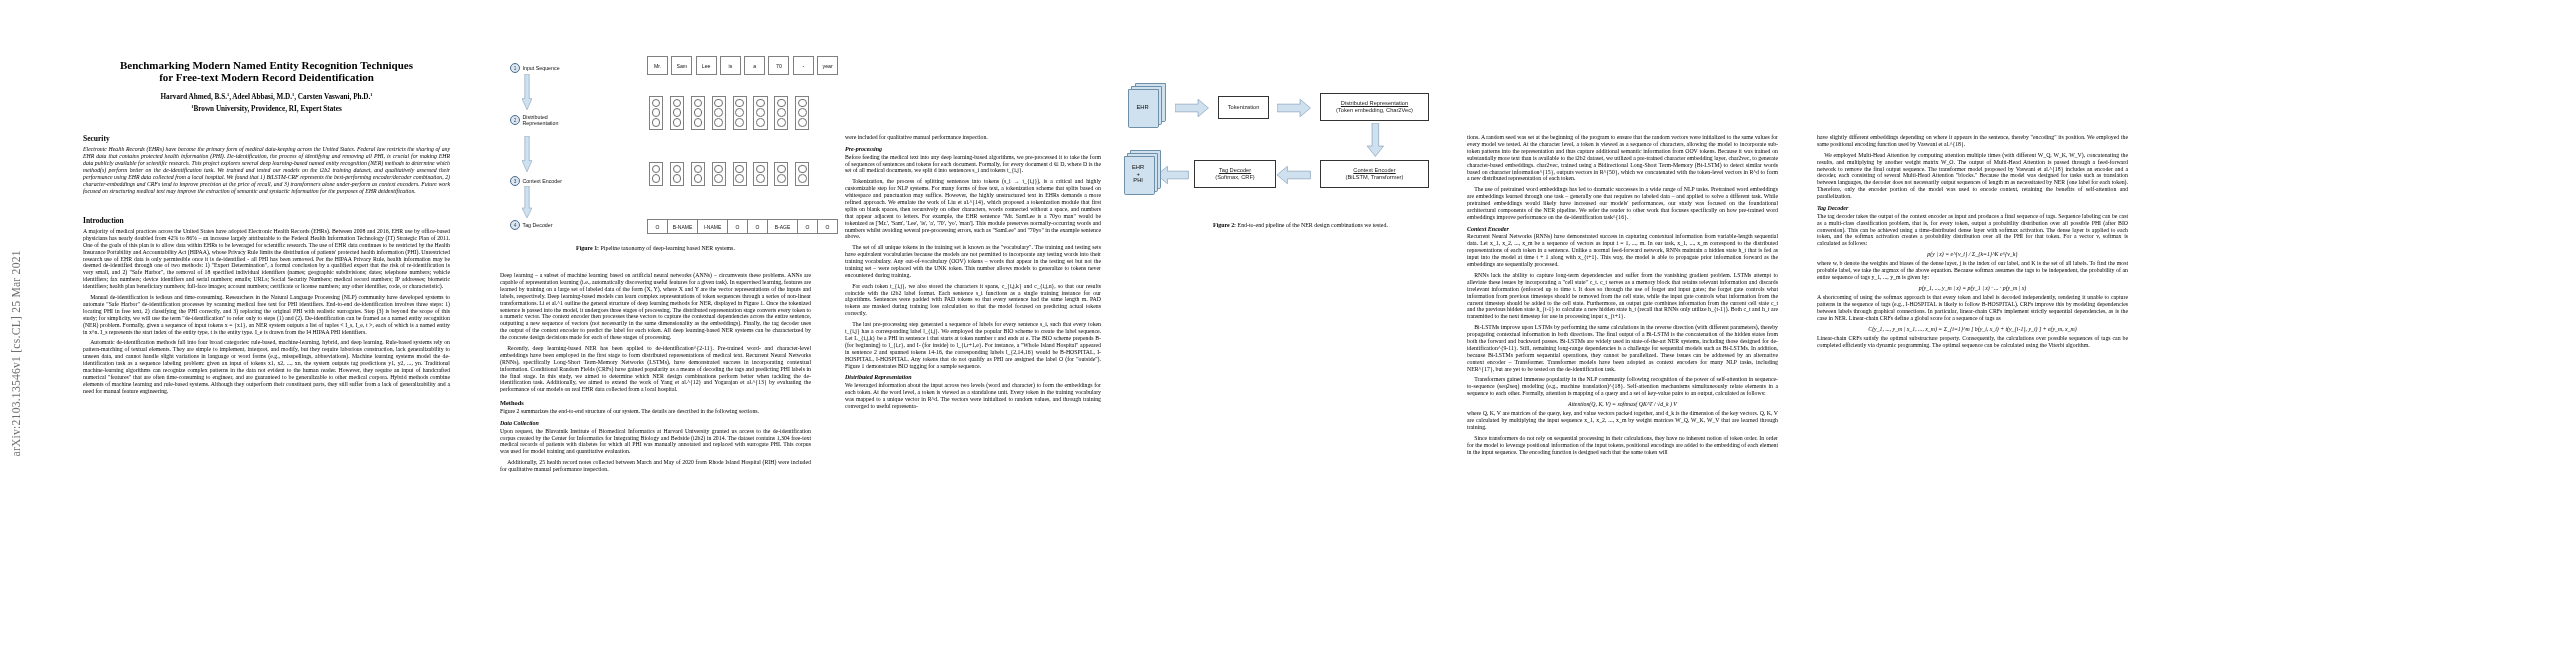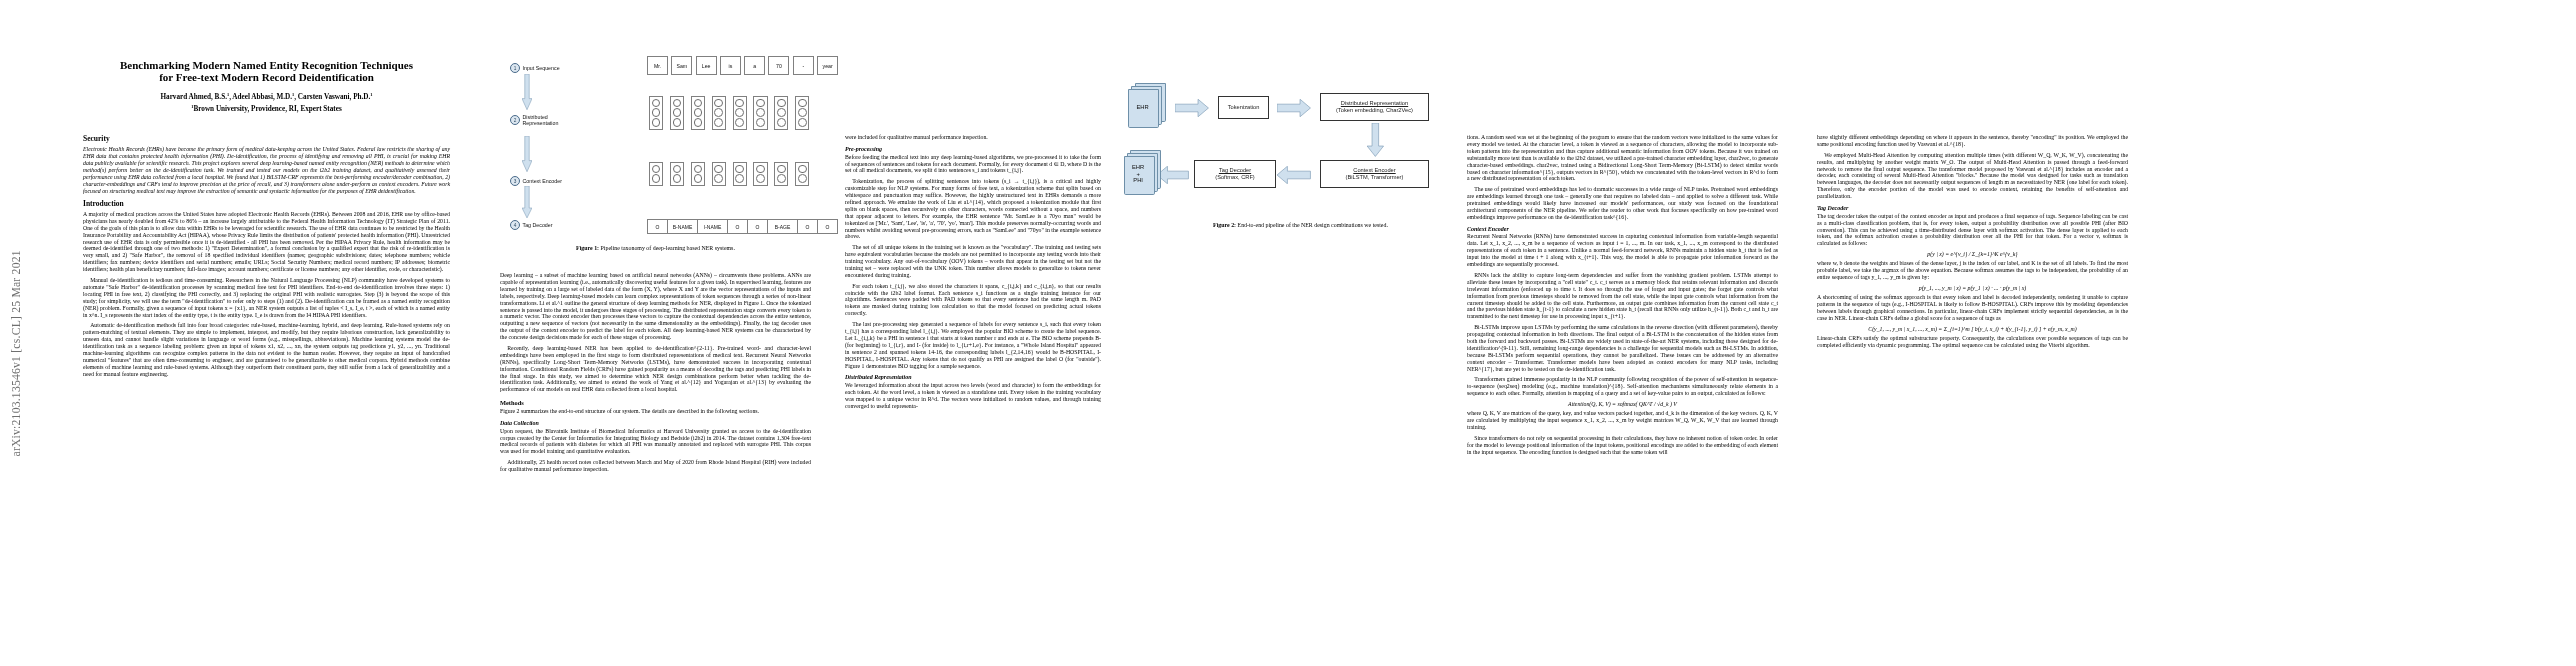--- a/index.html
+++ b/index.html
@@ -124,21 +124,21 @@
     </div>
     <div class="affil">
       <span class="sup">1</span><span>Brown University, Providence, RI, Expert States</span>
     </div>
   </div>
 
   <div class="col" style="left:83px;top:134px;width:367px;">
     <div class="h1">Security</div>
     <p class="p it">Electronic Health Records (EHRs) have become the primary form of medical data-keeping across the United States. Federal law restricts the sharing of any EHR data that contains protected health information (PHI). De-identification, the process of identifying and removing all PHI, is crucial for making EHR data publicly available for scientific research. This project explores several deep learning-based named entity recognition (NER) methods to determine which method(s) perform better on the de-identification task. We trained and tested our models on the i2b2 training dataset, and qualitatively assessed their performance using EHR data collected from a local hospital. We found that 1) BiLSTM-CRF represents the best-performing encoder/decoder combination, 2) character-embeddings and CRFs tend to improve precision at the price of recall, and 3) transformers alone under-perform as context encoders. Future work focused on structuring medical text may improve the extraction of semantic and syntactic information for the purposes of EHR deidentification.</p>
 
-    <div class="h1" style="margin-top:4px;">Introduction</div>
+    <div class="h1" style="margin-top:21px;">Introduction</div>
     <p class="p">A majority of medical practices across the United States have adopted Electronic Health Records (EHRs). Between 2008 and 2016, EHR use by office-based physicians has nearly doubled from 42% to 86% – an increase largely attributable to the Federal Health Information Technology (IT) Strategic Plan of 2011. One of the goals of this plan is to allow data within EHRs to be leveraged for scientific research. The use of EHR data continues to be restricted by the Health Insurance Portability and Accountability Act (HIPAA), whose Privacy Rule limits the distribution of patients' protected health information (PHI). Unrestricted research use of EHR data is only permissible once it is de-identified - all PHI has been removed. Per the HIPAA Privacy Rule, health information may be deemed de-identified through one of two methods: 1) "Expert Determination", a formal conclusion by a qualified expert that the risk of re-identification is very small, and 2) "Safe Harbor", the removal of 18 specified individual identifiers (names; geographic subdivisions; dates; telephone numbers; vehicle identifiers; fax numbers; device identifiers and serial numbers; emails; URLs; Social Security Numbers; medical record numbers; IP addresses; biometric identifiers; health plan beneficiary numbers; full-face images; account numbers; certificate or license numbers; any other identifier, code, or characteristic).</p>
     <p class="p ind">Manual de-identification is tedious and time-consuming. Researchers in the Natural Language Processing (NLP) community have developed systems to automate "Safe Harbor" de-identification processes by scanning medical free text for PHI identifiers. End-to-end de-identification involves three steps: 1) locating PHI in free text, 2) classifying the PHI correctly, and 3) replacing the original PHI with realistic surrogates. Step (3) is beyond the scope of this study; for simplicity, we will use the term "de-identification" to refer only to steps (1) and (2). De-identification can be framed as a named entity recognition (NER) problem. Formally, given a sequence of input tokens x = {x1}, an NER system outputs a list of tuples &lt; I_s, I_e, t &gt;, each of which is a named entity in x^n. I_s represents the start index of the entity type, t is the entity type. I_e is drawn from the I4 HIPAA PHI identifiers.</p>
     <p class="p ind">Automatic de-identification methods fall into four broad categories: rule-based, machine-learning, hybrid, and deep learning. Rule-based systems rely on pattern-matching of textual elements. They are simple to implement, interpret, and modify, but they require laborious construction, lack generalizability to unseen data, and cannot handle slight variations in language or word forms (e.g., misspellings, abbreviations). Machine learning systems model the de-identification task as a sequence labeling problem: given an input of tokens x1, x2, ..., xn, the system outputs tag predictions y1, y2, ..., yn. Traditional machine-learning algorithms can recognize complex patterns in the data not evident to the human reader. However, they require an input of handcrafted numerical "features" that are often time-consuming to engineer, and are guaranteed to be generalizable to other medical corpora. Hybrid methods combine elements of machine learning and rule-based systems. Although they outperform their constituent parts, they still suffer from a lack of generalizability and a need for manual feature engineering.</p>
   </div>
 
   <div id="fig1">
 
     <div class="f1-step" style="left:10px;top:10px;">
       <div class="circnum">1</div>
       <div class="f1-lbl">Input Sequence</div>

